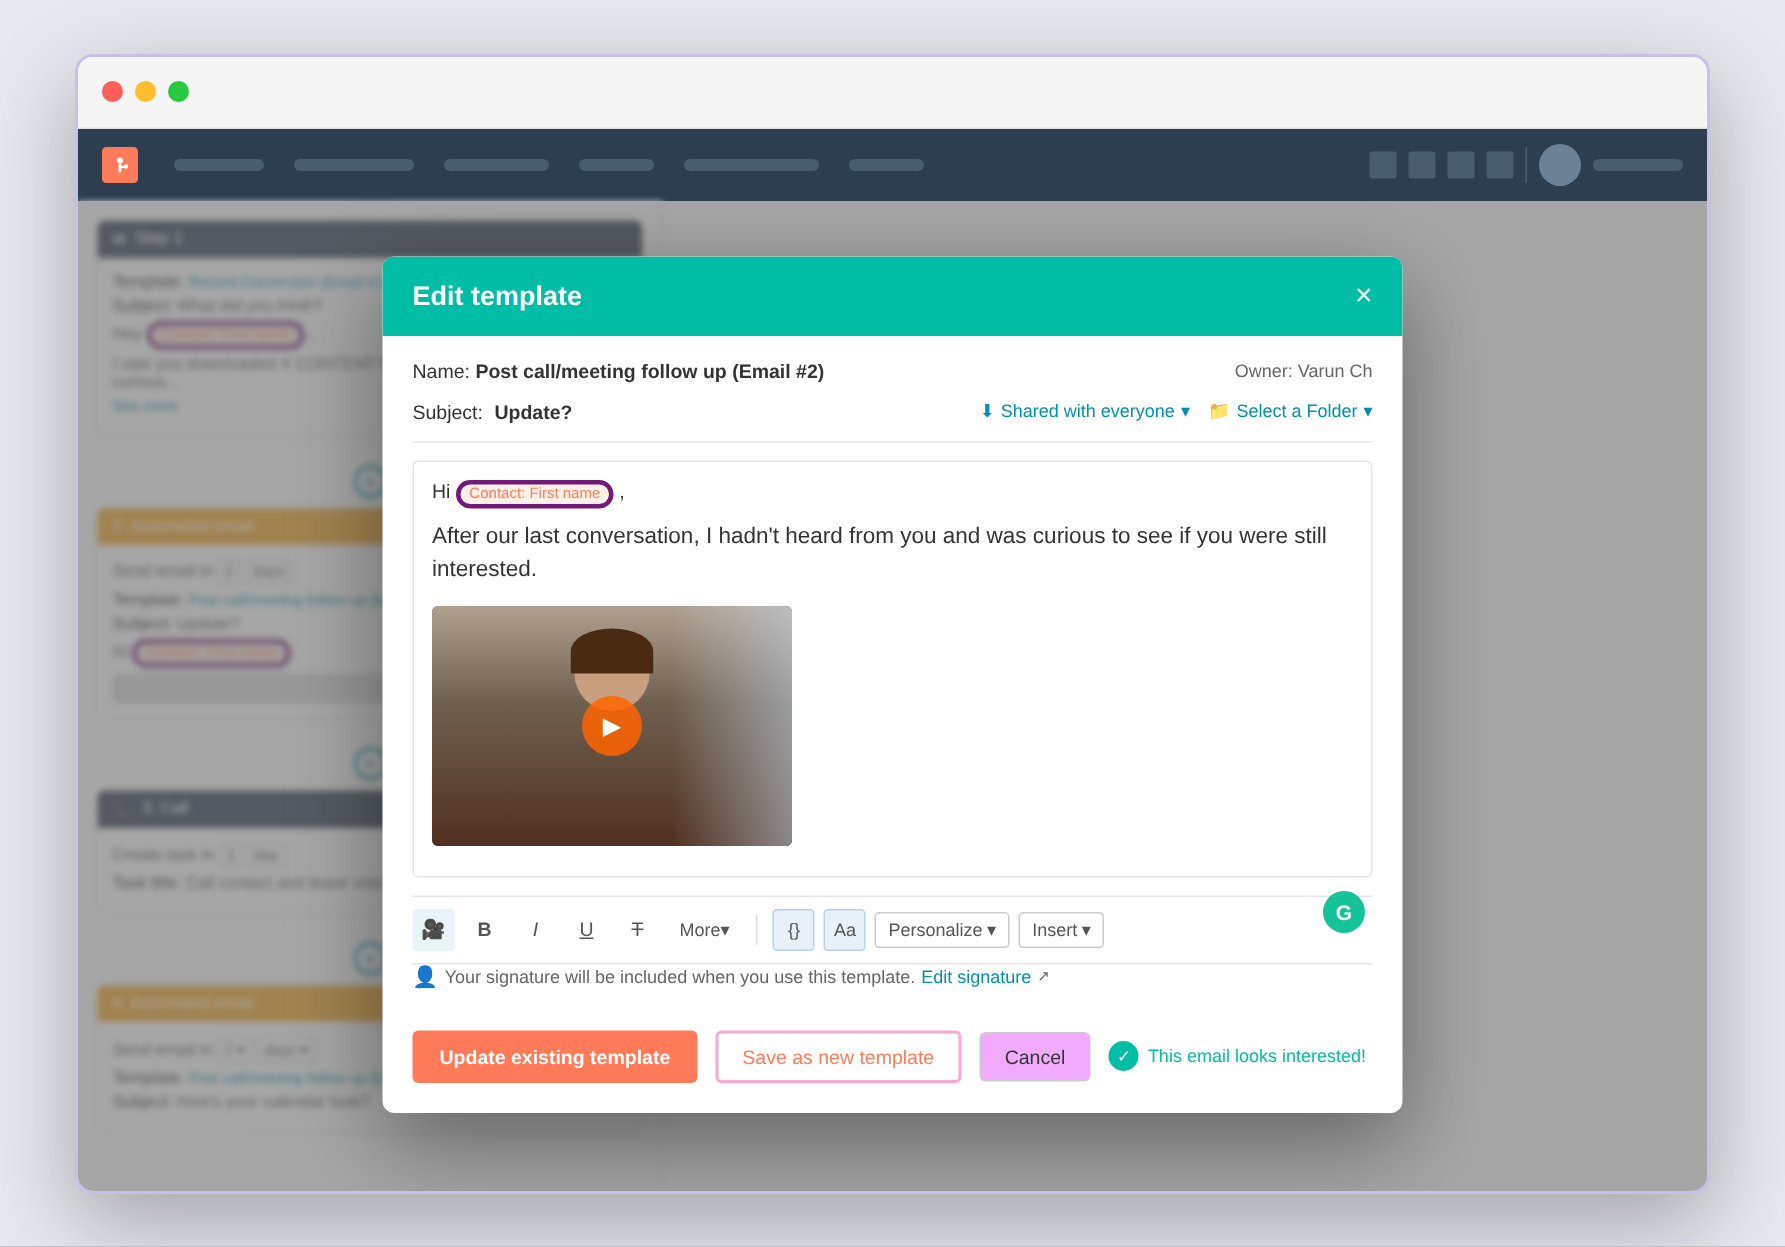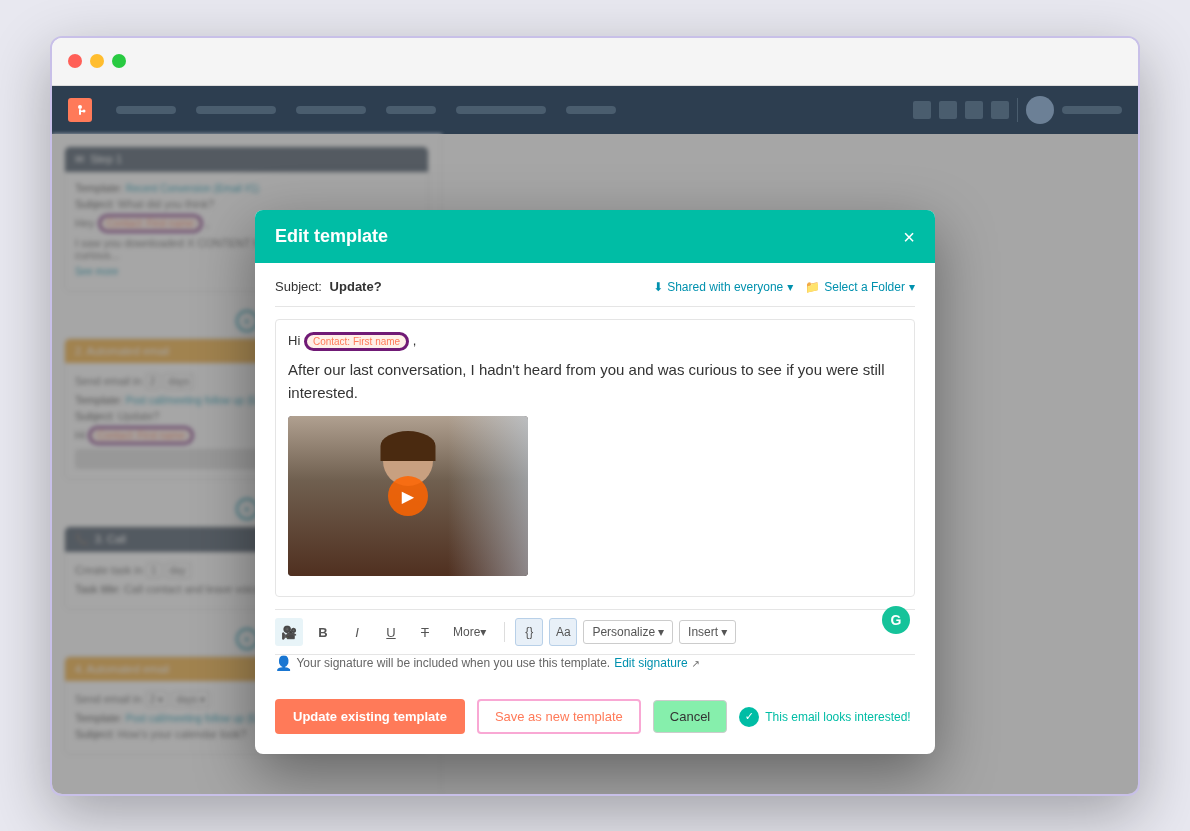--- a/index.html
+++ b/index.html
@@ -246,21 +246,21 @@
 
     
     .modal-overlay {
       position: absolute;
       top: 0;
       left: 0;
       right: 0;
       bottom: 0;
       background: rgba(0,0,0,0.35);
       display: flex;
-      align-items: center;
+      align-items: flex-start;
       justify-content: center;
       padding-top: 37px;
       z-index: 10;
     }
 
     .modal {
       width: 680px;
       background: white;
       border-radius: 8px;
       overflow: hidden;
@@ -528,21 +528,21 @@
       color: #ff7a59;
       border: 2px solid #f9a8d4;
       padding: 8px 16px;
       border-radius: 4px;
       font-size: 13px;
       font-weight: 400;
       cursor: pointer;
     }
 
     .btn-cancel {
-      background: #86efac;
+      background: #f0abfc;
       color: #333;
       border: 1px solid #ccc;
       padding: 8px 16px;
       border-radius: 4px;
       font-size: 13px;
       cursor: pointer;
     }
 
     .success-badge {
       display: flex;
@@ -724,20 +724,30 @@
     <div class="modal-overlay">
       <div class="modal">
 
         <div class="modal-header">
           <span class="modal-title">Edit template</span>
           <button class="modal-close">×</button>
         </div>
 
         <div class="modal-body">
 
+          <div class="template-name-row">
+            <div class="name-section">
+              <span>Name:</span>
+              <strong>Post call/meeting follow up (Email #2)</strong>
+            </div>
+            <div class="owner-section">
+              <span>Owner:</span>
+              <span>Varun Ch</span>
+            </div>
+          </div>
 
           <div class="subject-row">
             <div class="subject-left">
               <span>Subject:</span>
               <strong style="margin-left:4px">Update?</strong>
             </div>
             <div class="subject-right">
               <button class="shared-btn">
                 <span>⬇</span>
                 <span>Shared with everyone</span>

